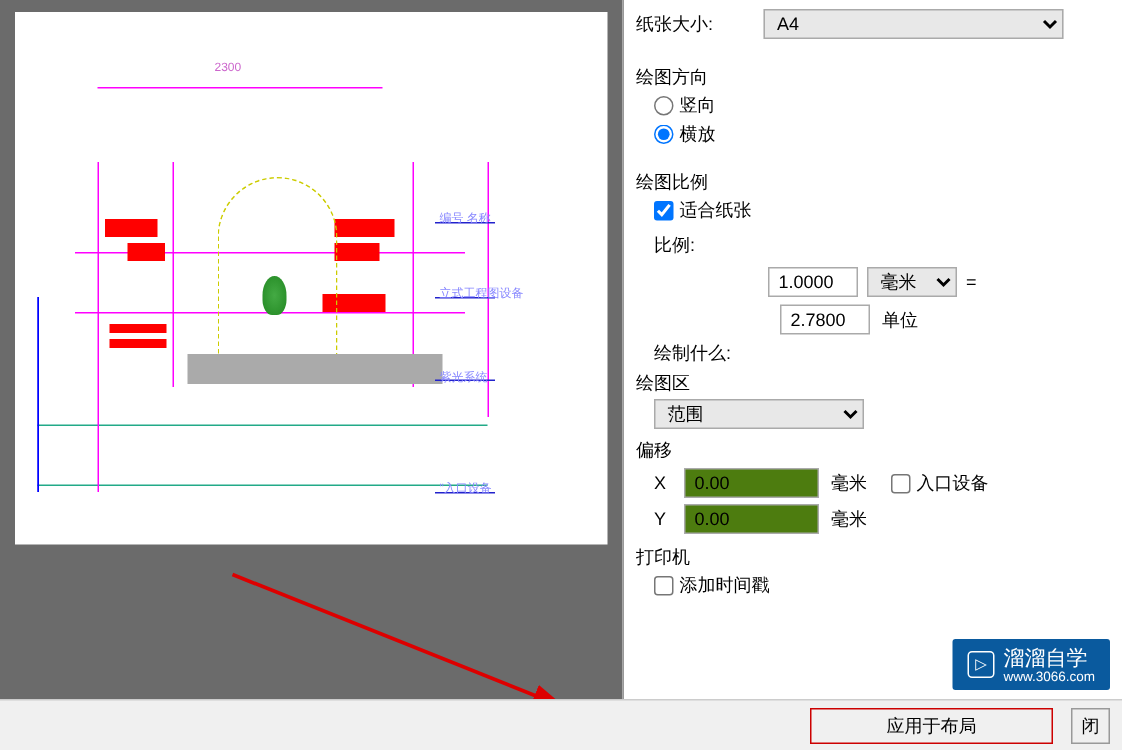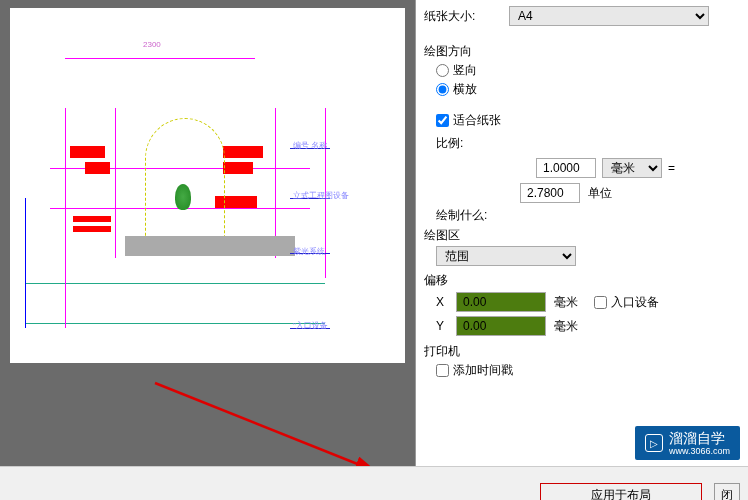--- a/index.html
+++ b/index.html
@@ -96,23 +96,23 @@
     .offset-label { width: 20px; }
     .button-bar {
       position: absolute;
       bottom: 0;
       left: 0;
       right: 0;
       height: 34px;
       background: #f0f0f0;
       border-top: 1px solid #ccc;
       display: flex;
-      align-items: flex-start;
+      align-items: flex-end;
       justify-content: flex-end;
-      padding: 16px 8px;
+      padding: 4px 8px;
       gap: 12px;
     }
     .btn {
       height: 24px;
       padding: 0 30px;
       background: #f0f0f0;
       border: 1px solid #999;
       font-size: 12px;
       font-family: inherit;
       cursor: pointer;
@@ -207,28 +207,29 @@
     <div class="radio-row">
       <input type="radio" name="orient" style="">
       <span>竖向</span>
     </div>
     <div class="radio-row">
       <input type="radio" name="orient" checked="" style="">
       <span>横放</span>
     </div>
 
     <div class="section-spacer"></div>
+    <div class="section-label">绘图比例</div>
     <div class="check-row">
       <input type="checkbox" checked="" style="">
       <span>适合纸张</span>
     </div>
     <div class="field-row">
       <span class="field-label-indent">比例:</span>
     </div>
-    <div class="field-row" style="margin-left:96px;padding-left:16px;">
+    <div class="field-row" style="margin-left:72px;padding-left:16px;">
       <input type="text" class="num" value="1.0000" style="">
       <select class="small" style="margin-left:6px;">
         <option>毫米</option>
       </select>
       <span class="eq-text">=</span>
     </div>
     <div class="field-row" style="margin-left:96px;">
       <input type="text" class="num" value="2.7800" style="">
       <span class="unit-text">单位</span>
     </div>

